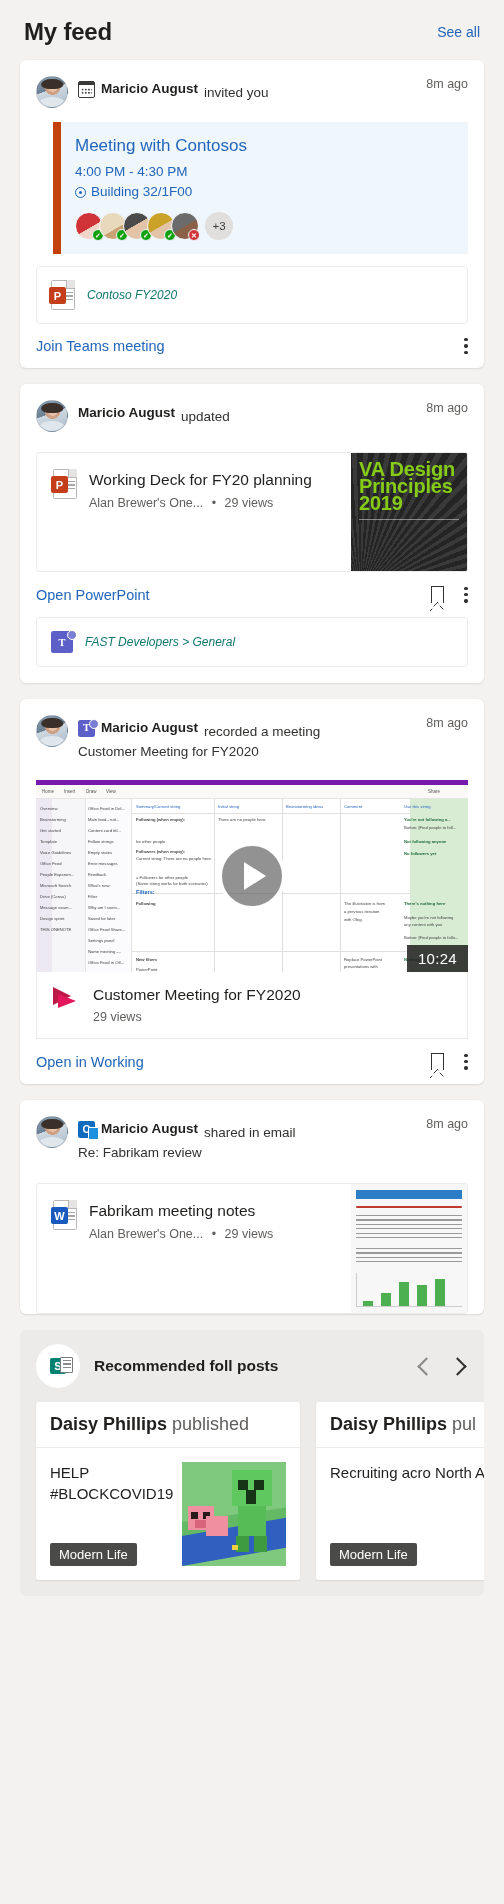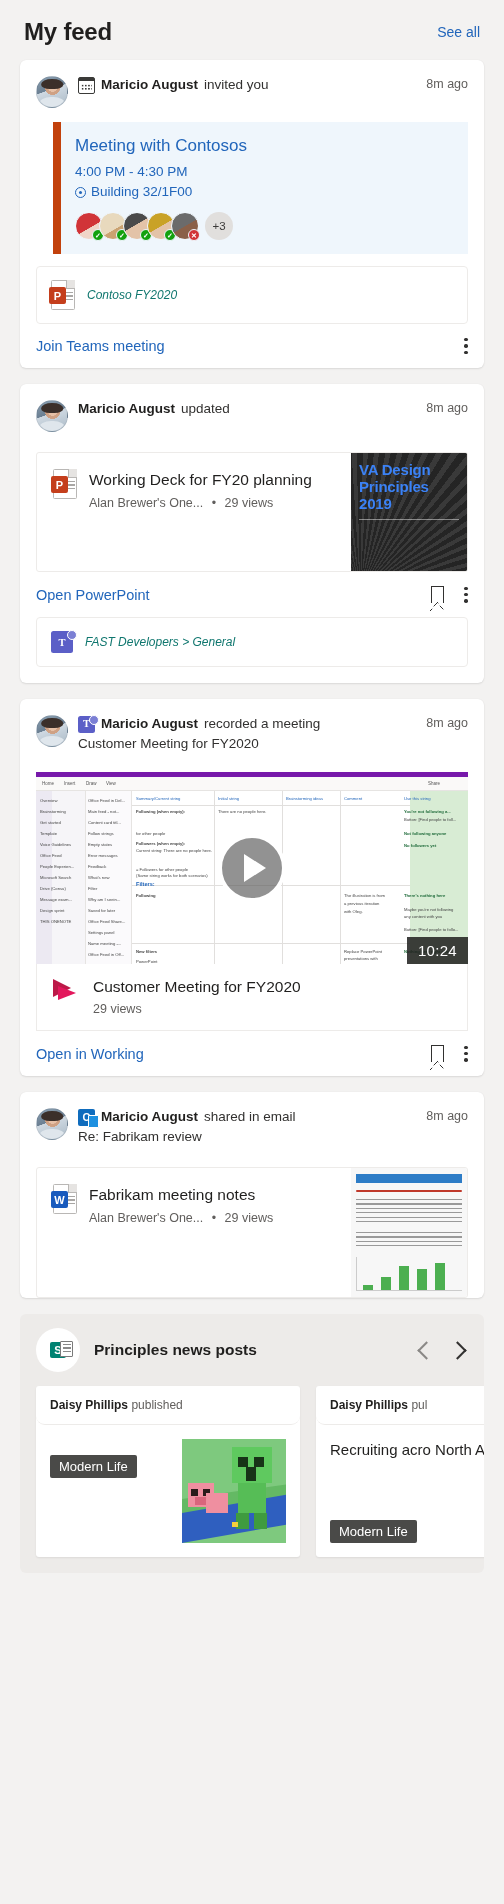--- a/index.html
+++ b/index.html
@@ -46,21 +46,21 @@
     background:#3b2f2a;
   }
   .avatar:before {
     content:""; position:absolute; left:50%; bottom:-18%; width:86%; height:52%;
     transform: translateX(-50%); border-radius: 46% 46% 16% 16%;
     background:#dfe6ec;
   }
   .head-text { flex: 1 1 auto; min-width: 0; padding-right: 64px; }
   .head-line1 { font-size: 13.5px; color: #323130; line-height: 18px; display: flex; align-items: center; gap: 6px; flex-wrap: wrap; }
   .head-line1 .who { font-weight: 700; color: #201f1e; }
-  .head-line1 .verb { font-weight: 400; color: #323130; }
+  .head-line1 .verb { font-weight: 400; color: #323130; margin-top: 8px; }
   .head-line2 { font-size: 13.5px; color: #323130; line-height: 20px; margin-top: 1px; }
   .timestamp {
     position: absolute; right: 16px; top: 17px;
     font-size: 12.5px; color: #605e5c; white-space: nowrap;
   }
 
   
   .app-glyph { width: 17px; height: 17px; flex: 0 0 17px; display: inline-block; position: relative; }
   .glyph-calendar { border: 1.6px solid #3a3a38; border-radius: 2px; background:#fff; }
   .glyph-calendar:before {
@@ -155,21 +155,21 @@
     flex: 0 0 116px; background:#2b2b2b; position: relative; overflow: hidden;
   }
   .thumb-deck .fan {
     position:absolute; inset:0;
     background:
       repeating-conic-gradient(from 200deg at 8% 118%, #3a3a3a 0 2.1deg, #242424 2.1deg 4.6deg);
     opacity: .95;
   }
   .thumb-deck .vatxt {
     position: absolute; left: 8px; top: 8px; right: 4px;
-    color: #3b82f6; font-weight: 700; font-size: 15px; line-height: 17px; letter-spacing: -0.2px;
+    color: #84cc16; font-weight: 700; font-size: 20px; line-height: 17px; letter-spacing: -0.2px;
   }
   .thumb-deck .rule { position:absolute; left:8px; right:8px; top:66px; height:1px; background: rgba(255,255,255,.45); }
   .thumb-deck .micro { position:absolute; color: rgba(255,255,255,.62); font-size: 3.4px; line-height: 5px; }
   .thumb-deck .m1 { left: 9px; top: 72px; width: 34px; }
   .thumb-deck .m2 { left: 54px; top: 72px; width: 58px; }
   .thumb-deck .m3 { left: 9px; top: 100px; width: 34px; }
   .thumb-deck .m4 { left: 54px; top: 100px; width: 58px; }
 
   .thumb-word {
     flex: 0 0 116px; background:#f7f7f7; position: relative; overflow: hidden; padding: 6px 5px;
@@ -276,21 +276,21 @@
   .news-title { font-size: 15.5px; font-weight: 700; color: #201f1e; flex: 1 1 auto; }
   .news-nav { display:flex; align-items:center; gap: 18px; padding-right: 6px; }
   .chev { width: 13px; height: 13px; border-top: 2px solid #323130; border-right: 2px solid #323130; cursor: pointer; }
   .chev.left { transform: rotate(-135deg); border-color:#8a8886; }
   .chev.right { transform: rotate(45deg); }
   .news-row { display: flex; gap: 16px; padding: 14px 0 0 16px; }
   .news-card {
     background:#fff; border-radius: 3px; width: 264px; flex: 0 0 264px; overflow: hidden;
     box-shadow: 0 1px 2px rgba(0,0,0,.08);
   }
-  .news-card-head { padding: 12px 14px; border-bottom: 1px solid #edebe9; font-size: 12px; color:#605e5c;border-radius:9px; }
+  .news-card-head { padding: 12px 14px; border-bottom: 1px solid #edebe9; font-size: 18px; color:#605e5c; }
   .news-card-head b { color:#201f1e; font-weight: 700; }
   .news-card-body { display: flex; padding: 14px 14px 14px 14px; gap: 10px; min-height: 132px; }
   .news-card-left { flex: 1 1 auto; display: flex; flex-direction: column; justify-content: space-between; min-width:0; }
   .news-headline { font-size: 15px; color:#201f1e; line-height: 21px; }
   .news-tag {
     align-self: flex-start; background: #4a4a48; color: #fff; font-size: 13px;
     padding: 4px 9px; border-radius: 2px; margin-top: 16px;
   }
   .news-thumb { flex: 0 0 104px; height: 104px; position: relative; overflow: hidden; background: #7fd17f; }
   .nt-sky { position:absolute; inset:0; background:#7ec97e; }
@@ -609,35 +609,36 @@
   </div>
 
 </div>
 
 <div class="news">
   <div class="news-head">
     <span class="sway-icon">
       <span class="s">S</span>
         <span class="pg"></span>
     </span>
-    <span class="news-title">Principles news posts</span>
+    <span class="news-title">Recommended foll posts</span>
     <span class="news-nav">
       <span class="chev left"></span>
       <span class="chev right"></span>
     </span>
   </div>
 
   <div class="news-row">
     <div class="news-card">
       <div class="news-card-head">
         <b>Daisy Phillips</b>
         <span>published</span>
       </div>
       <div class="news-card-body">
         <div class="news-card-left">
+          <div class="news-headline">HELP #BLOCKCOVID19</div>
           <div class="news-tag">Modern Life</div>
         </div>
         <div class="news-thumb">
           <span class="nt-sky"></span>
           <span class="nt-grass"></span>
           <span class="nt-ground"></span>
           <span class="creeper">
             <span class="head"></span>
               <span class="eye l"></span>
               <span class="eye r"></span>

